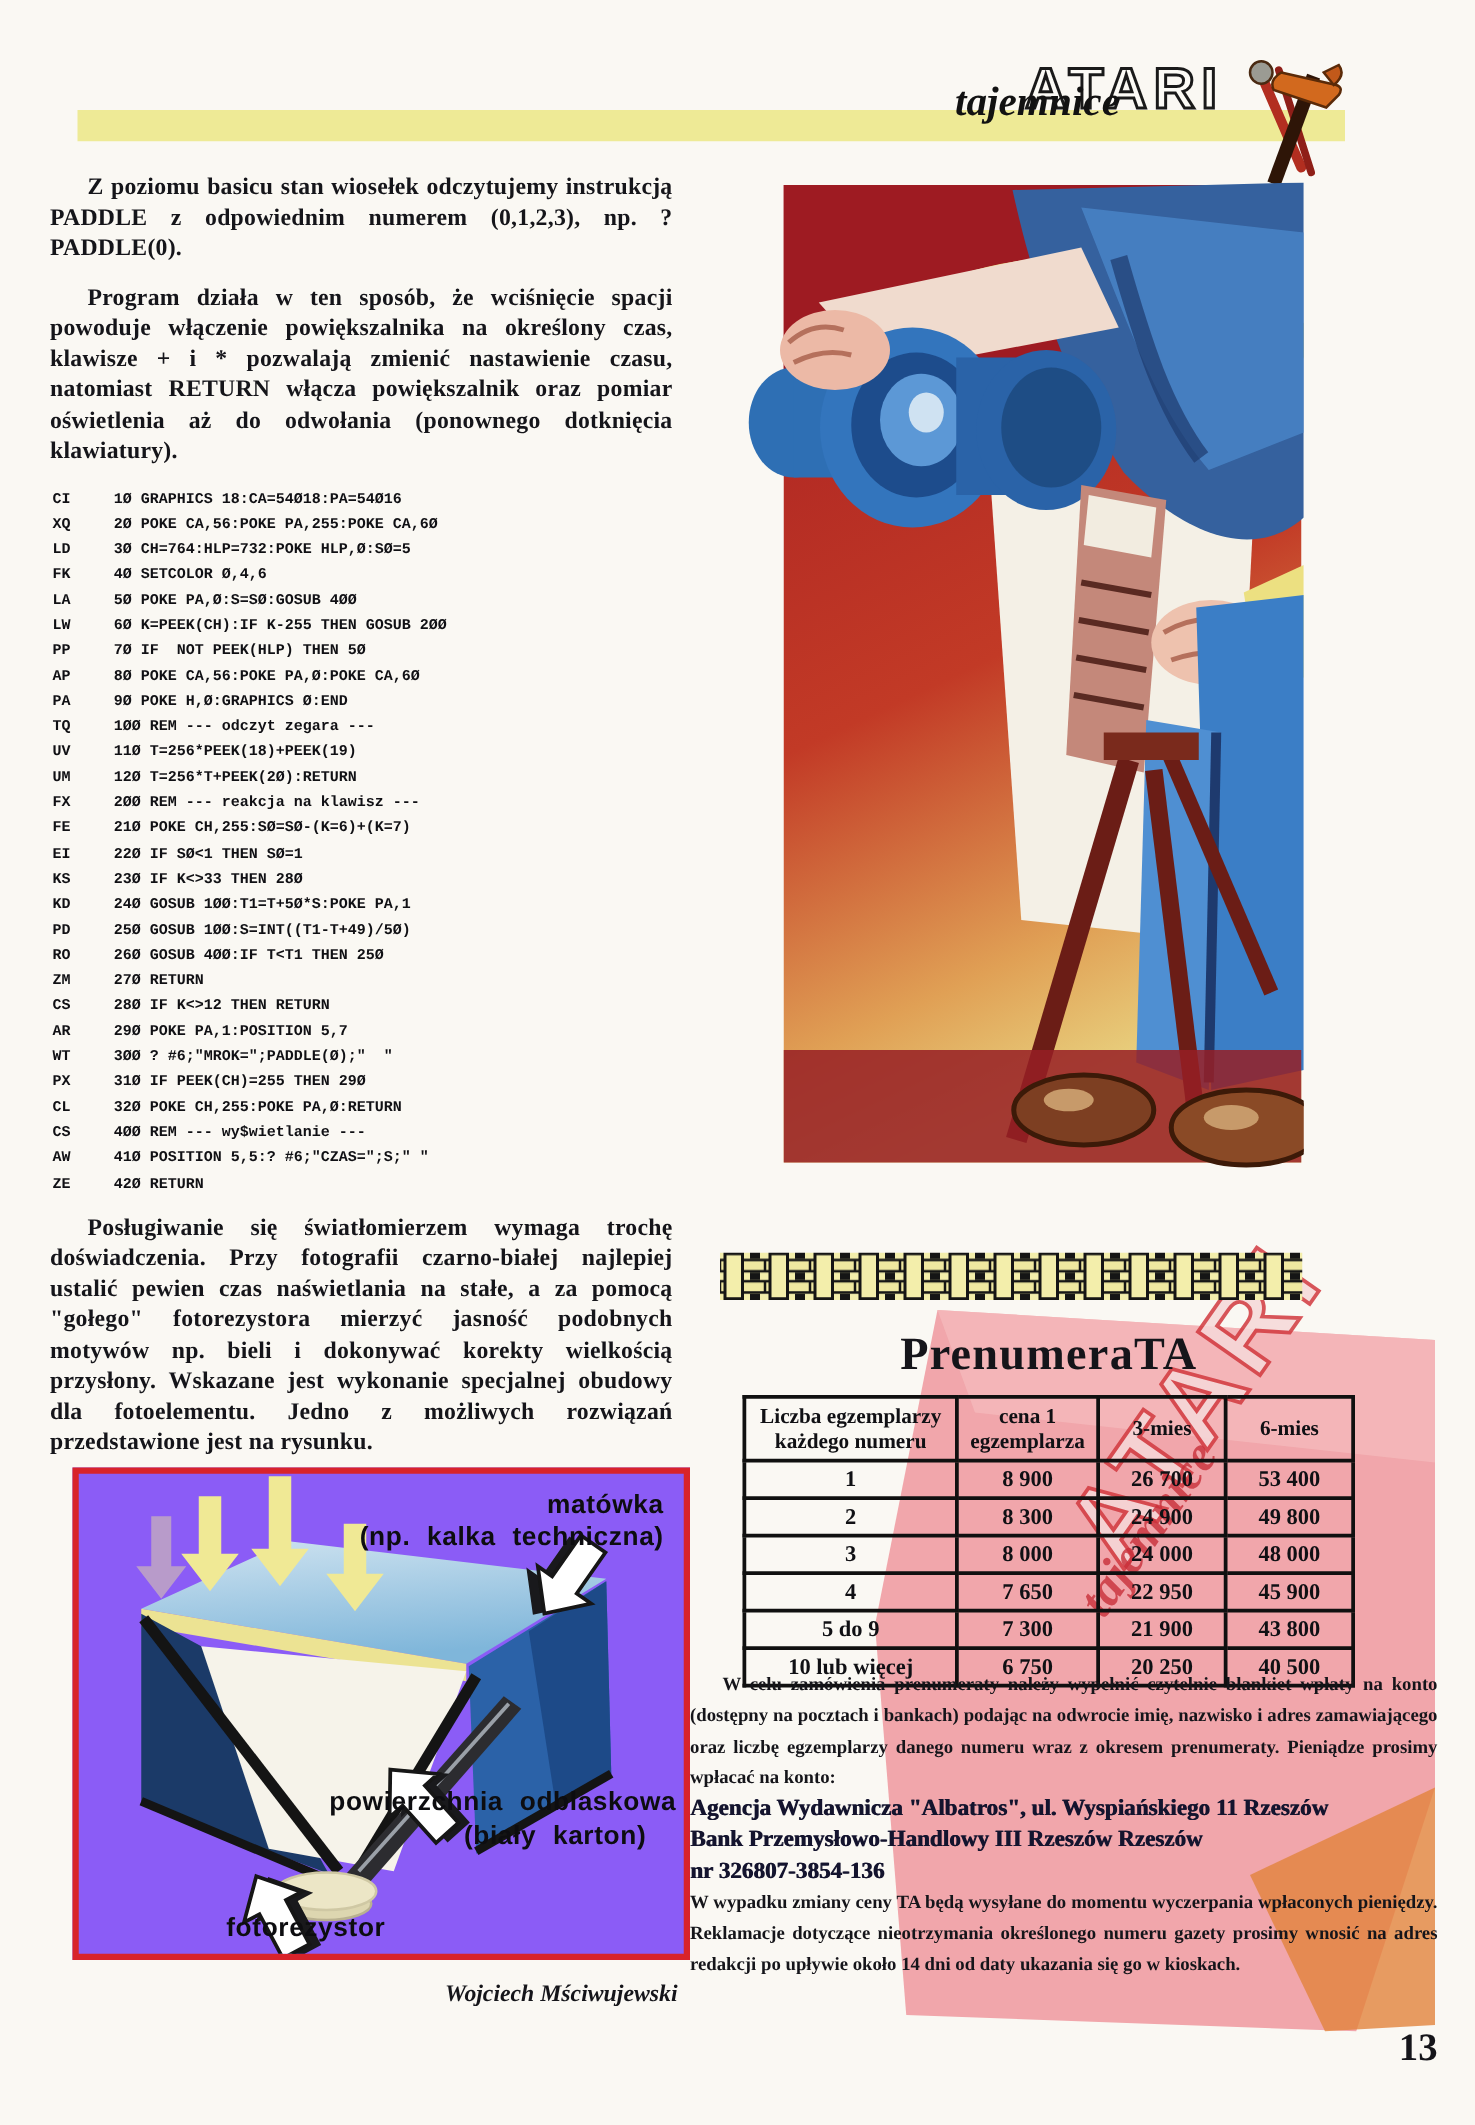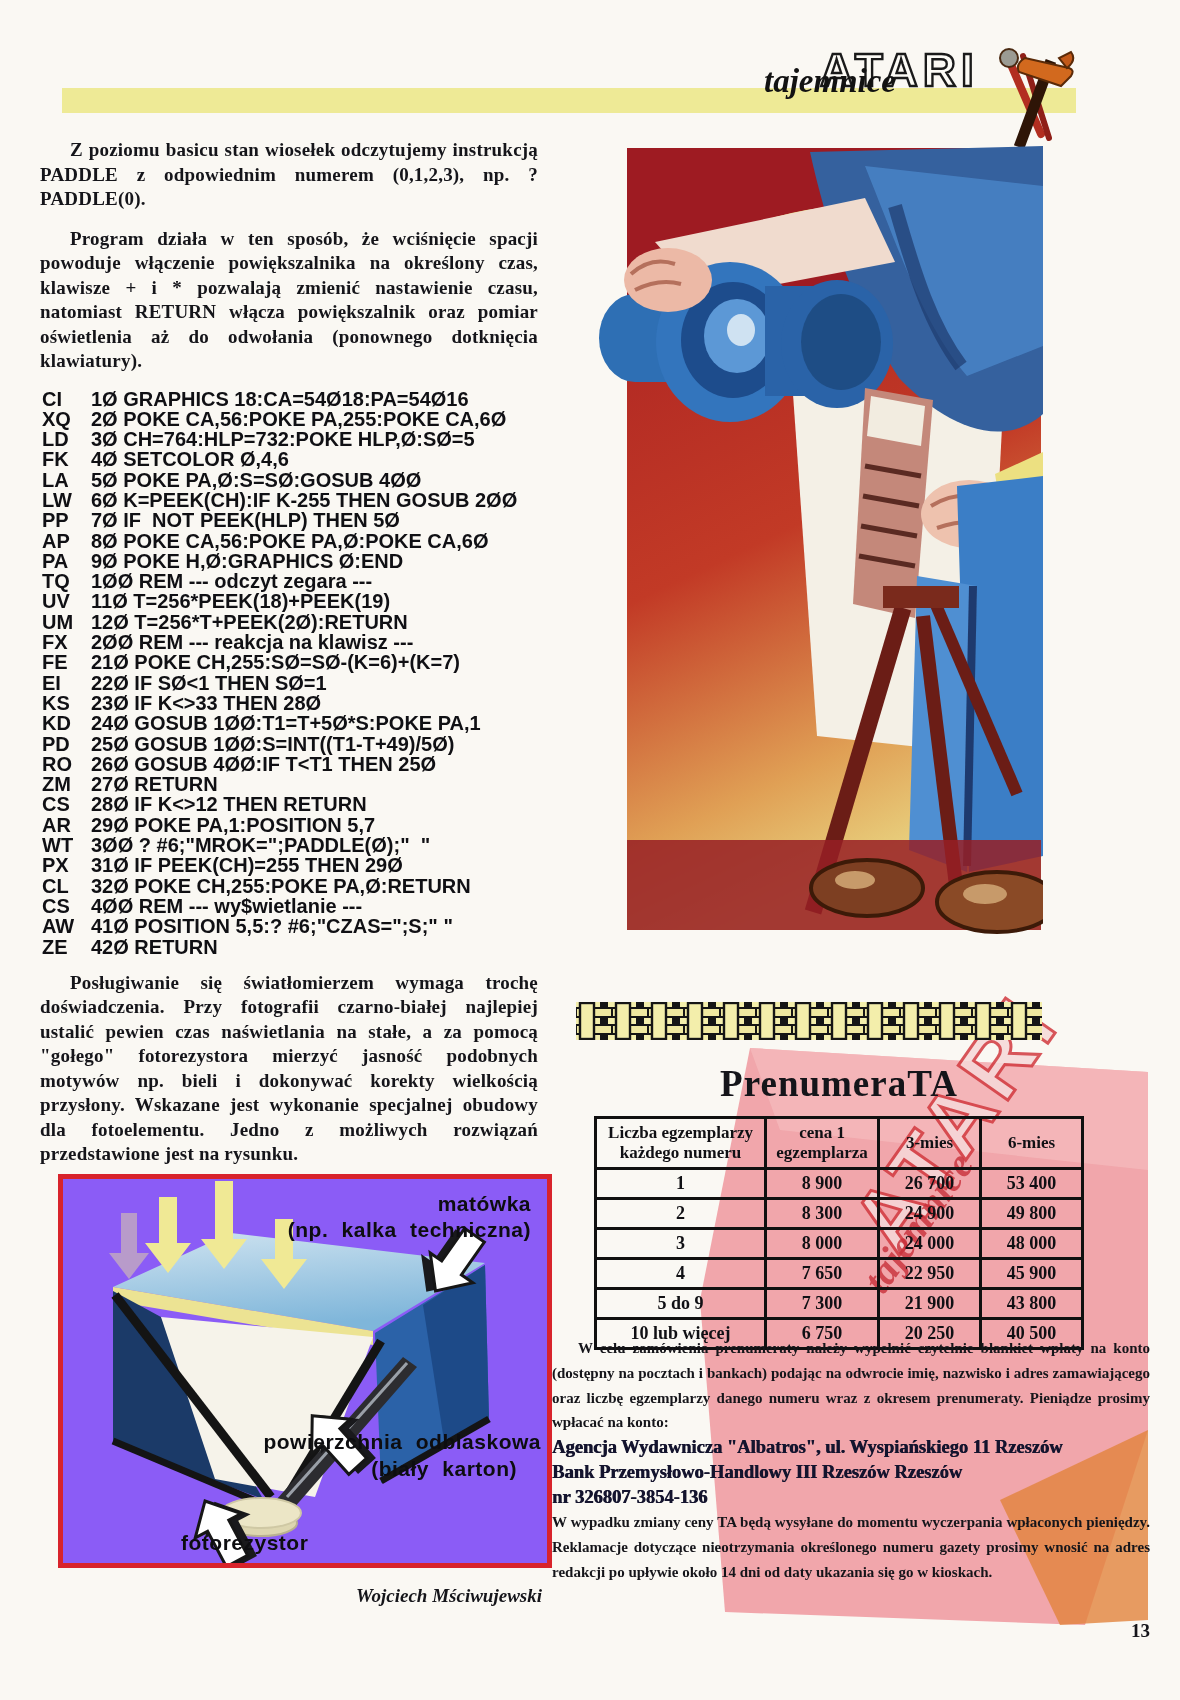--- a/index.html
+++ b/index.html
@@ -9,22 +9,22 @@
   
   .ybar{position:absolute;left:62px;top:88px;width:1014px;height:25px;background:#eeea96;}
   .brand{position:absolute;left:762px;top:30px;width:320px;height:72px;}
   .tools{position:absolute;left:985px;top:42px;width:92px;height:108px;}
 
   
   .col-left{position:absolute;left:40px;top:138px;width:498px;}
   p.body{font-size:19px;line-height:24.5px;font-weight:700;text-align:justify;
          text-indent:30px;margin:0 0 15px 0;letter-spacing:.2px;}
   .listing{margin:4px 0 14px 2px;}
-  .cl{display:flex;font-family:Liberation Sans, sans-serif;font-weight:700;
-      font-size:20px;line-height:20.3px;white-space:pre;color:#101014;}
+  .cl{display:flex;font-family:Liberation Mono, monospace;font-weight:700;
+      font-size:12px;line-height:20.3px;white-space:pre;color:#101014;}
   .cl .chk{width:49px;}
 
   
   .diagram{position:absolute;left:58px;top:1174px;width:484px;height:384px;
            border:5px solid #d8232b;background:#8b5cf6;z-index:2;}
   .diagram svg{position:absolute;left:0;top:0;}
   .dlabel{position:absolute;font-family:"Liberation Sans",sans-serif;font-weight:700;
           color:#0d0d10;font-size:21px;line-height:25px;letter-spacing:.5px;word-spacing:7px;}
   .dl-matowka{right:16px;top:12px;}
   .dl-matowka2{right:16px;top:38px;}
@@ -46,21 +46,21 @@
   .subtable th{font-size:17px;line-height:20px;white-space:pre-line;height:46px;}
   .subtable td{font-size:18px;height:25px;}
   .subtable .c0{width:172px;} .subtable .c1{width:104px;}
   .subtable .c2{width:102px;} .subtable .c3{width:102px;}
   .sub-text{position:absolute;left:552px;top:1336px;width:598px;z-index:3;}
   p.sub{font-size:15px;line-height:24.8px;font-weight:700;text-align:justify;margin:0;}
   p.sub.first{text-indent:26px;}
   .bank{font-size:18.5px;line-height:25px;font-weight:700;color:#14142e;
         text-shadow:.6px 0 0 currentColor;}
   .pageno{position:absolute;left:1080px;top:1620px;width:70px;text-align:right;
-          font-weight:700;font-size:19px;z-index:3;}
+          font-weight:700;font-size:31px;z-index:3;}
 </style>
 </head>
 <body>
 
 <div class="page">
 
   <div class="ybar"></div>
   <svg class="brand" viewBox="0 0 320 72">
     <text x="58" y="56" font-family="Liberation Sans, sans-serif" font-weight="bold" font-size="46" letter-spacing="5" fill="#fcfbf6" stroke="#1a1a1a" stroke-width="2.4">ATARI</text>
     <text x="2" y="62" font-family="Liberation Serif, serif" font-style="italic" font-weight="bold" font-size="33" fill="#121212">tajemnice</text>

